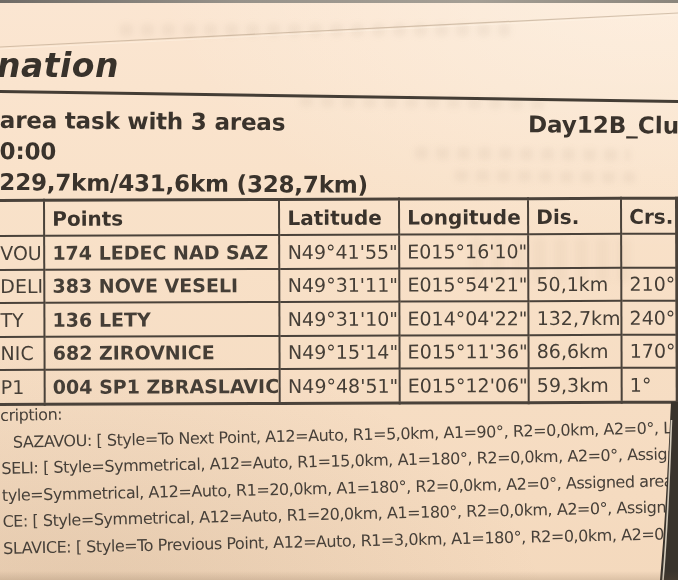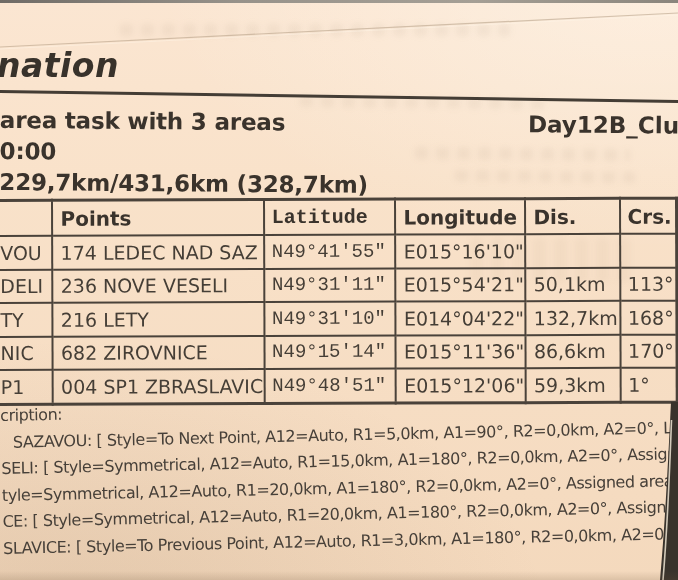--- a/index.html
+++ b/index.html
@@ -46,22 +46,22 @@
   
   .table-wrap{position:absolute;left:-2px;top:199px;transform:rotate(-.2deg);transform-origin:left top;}
   table.points{border-collapse:collapse;table-layout:fixed;background:transparent;}
   table.points th,table.points td{
     border:2px solid var(--border);padding:0 0 0 7px;white-space:nowrap;overflow:hidden;
     font-size:19px;color:#453e36;vertical-align:middle;text-align:left;}
   table.points{border:3px solid var(--border);border-left:none;}
   table.points thead th{font-weight:bold;font-size:20px;color:#3a332c;height:33px;}
   table.points tbody td{height:31.5px;}
   .c-code{width:64px;}
-  .c-points{width:196px;}
-  .c-lat{width:136px;font-family:Liberation Mono, monospace;}
+  .c-points{width:196px;font-weight:bold;}
+  .c-lat{width:136px;}
   .c-lon{width:122px;}
   .c-dis{width:87px;margin-left:12px;}
   .c-crs{width:50px;}
   td.tight{padding-left:2px;}
   tr td.c-code, tr th.c-code{border-left:none;padding-left:2px;}
 
   
   .description{position:absolute;left:0;top:406px;transform:rotate(-1.25deg);transform-origin:left top;
     font-size:16px;letter-spacing:-0.45px;color:#474039;}
   .description .dline{height:26.5px;white-space:nowrap;}
@@ -117,33 +117,33 @@
         <tr>
           <td class="c-code">VOU</td>
           <td class="c-points">174 LEDEC NAD SAZ</td>
           <td class="c-lat tight">N49°41'55"</td>
           <td class="c-lon">E015°16'10"</td>
           <td class="c-dis"></td>
           <td class="c-crs"></td>
         </tr>
         <tr>
           <td class="c-code">DELI</td>
-          <td class="c-points">236 NOVE VESELI</td>
+          <td class="c-points">383 NOVE VESELI</td>
           <td class="c-lat">N49°31'11"</td>
           <td class="c-lon">E015°54'21"</td>
           <td class="c-dis">50,1km</td>
-          <td class="c-crs">113°</td>
+          <td class="c-crs">210°</td>
         </tr>
         <tr>
           <td class="c-code">TY</td>
-          <td class="c-points">216 LETY</td>
+          <td class="c-points">136 LETY</td>
           <td class="c-lat">N49°31'10"</td>
           <td class="c-lon">E014°04'22"</td>
           <td class="c-dis">132,7km</td>
-          <td class="c-crs">168°</td>
+          <td class="c-crs">240°</td>
         </tr>
         <tr>
           <td class="c-code">NIC</td>
           <td class="c-points">682 ZIROVNICE</td>
           <td class="c-lat">N49°15'14"</td>
           <td class="c-lon">E015°11'36"</td>
           <td class="c-dis">86,6km</td>
           <td class="c-crs">170°</td>
         </tr>
         <tr>

